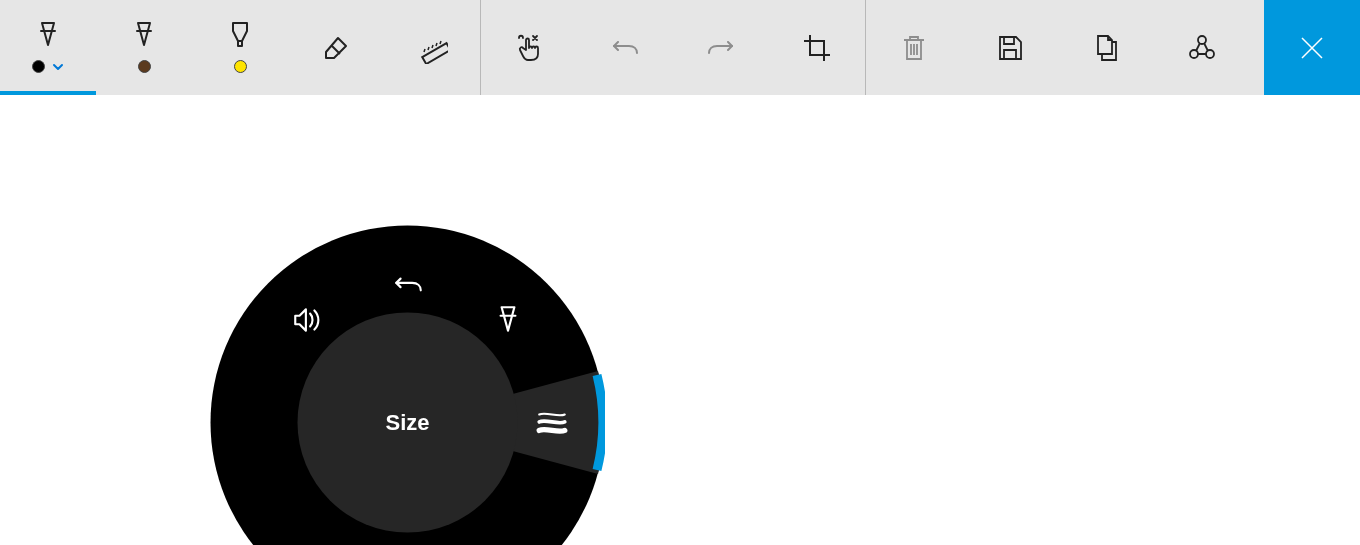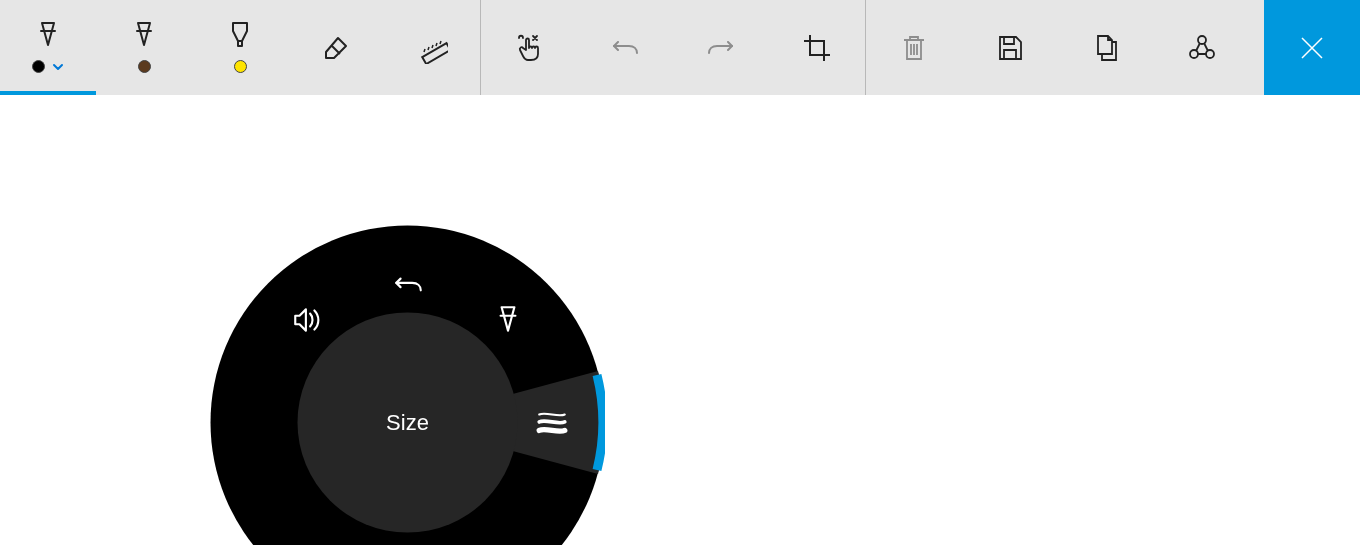--- a/index.html
+++ b/index.html
@@ -93,21 +93,21 @@
     width: 395px;
     height: 395px;
   }
   .dial-center-label {
     position: absolute;
     left: 50%;
     top: 50%;
     transform: translate(-50%, -50%);
     color: #ffffff;
     font-size: 22px;
-    font-weight: 400;
+    font-weight: 700;
   }
   .dial-item {
     position: absolute;
     width: 40px;
     height: 40px;
     display: flex;
     align-items: center;
     justify-content: center;
   }
   .dial-item svg { width: 34px; height: 34px; }

